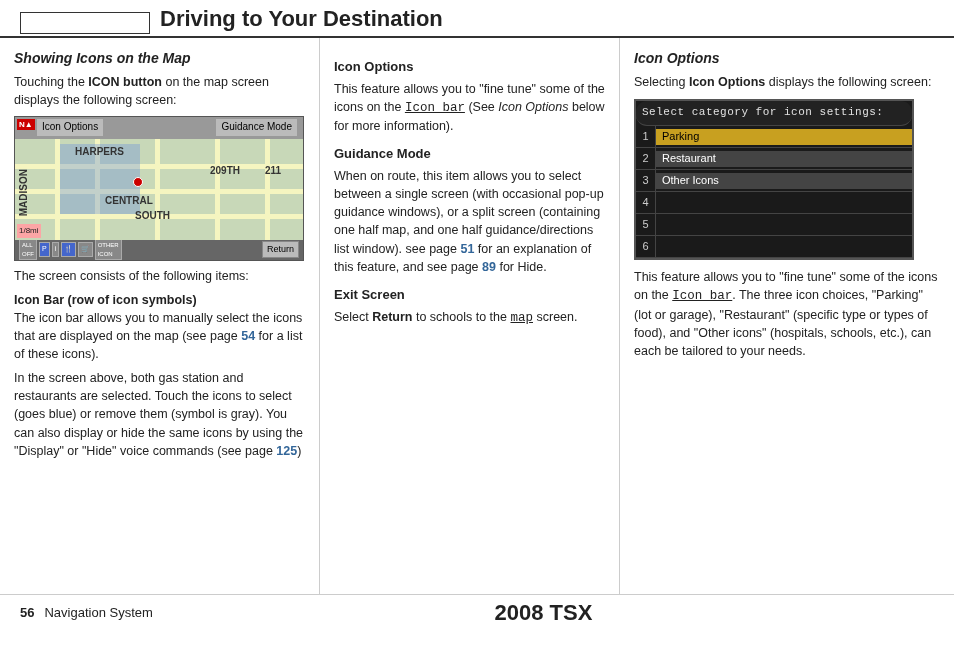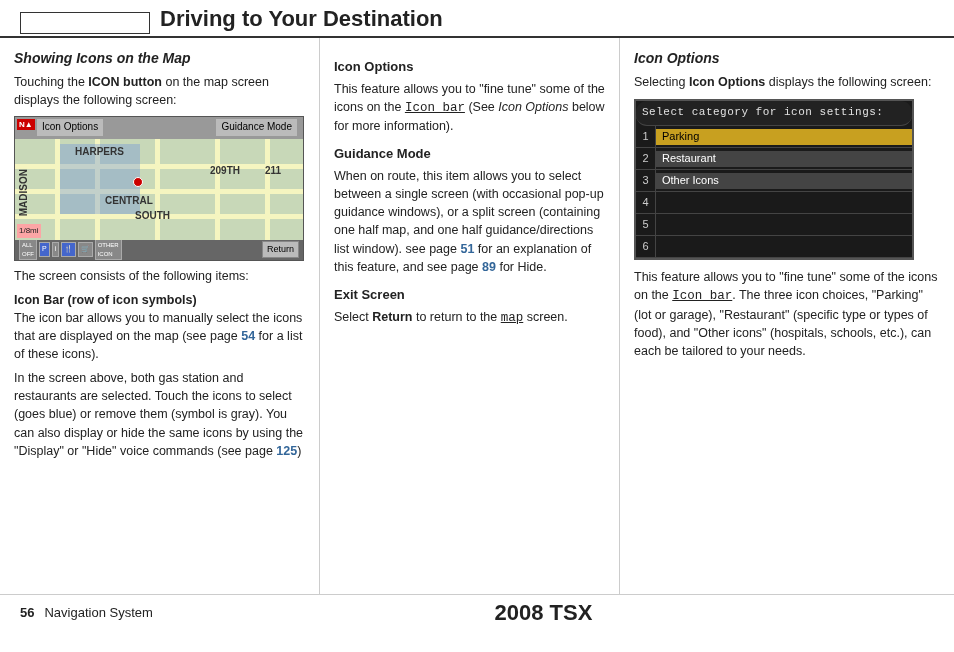--- a/index.html
+++ b/index.html
@@ -323,21 +323,21 @@
       <span>This feature allows you to "fine tune" some of the icons on the </span><span class="monospace">Icon bar</span><span> (See </span><span class="italic">Icon Options</span><span> below for more information).</span>
     </p>
 
     <div class="section-title-bold">Guidance Mode</div>
     <p>
       <span>When on route, this item allows you to select between a single screen (with occasional pop-up guidance windows), or a split screen (containing one half map, and one half guidance/directions list window). see page </span><span class="link bold">51</span><span> for an explanation of this feature, and see page </span><span class="link bold">89</span><span> for Hide.</span>
     </p>
 
     <div class="section-title-bold">Exit Screen</div>
     <p>
-      <span>Select </span><span class="bold">Return</span><span> to return to the </span><span class="monospace">map</span><span> screen.</span>
+      <span>Select </span><span class="bold">Return</span><span> to schools to the </span><span class="monospace">map</span><span> screen.</span>
     </p>
   </div>
 
   <div class="right-col">
     <div class="section-title-italic">Icon Options</div>
     <p>
       <span>Selecting </span><span class="bold">Icon Options</span><span> displays the following screen:</span>
     </p>
 
     <div class="icon-settings-screen">

